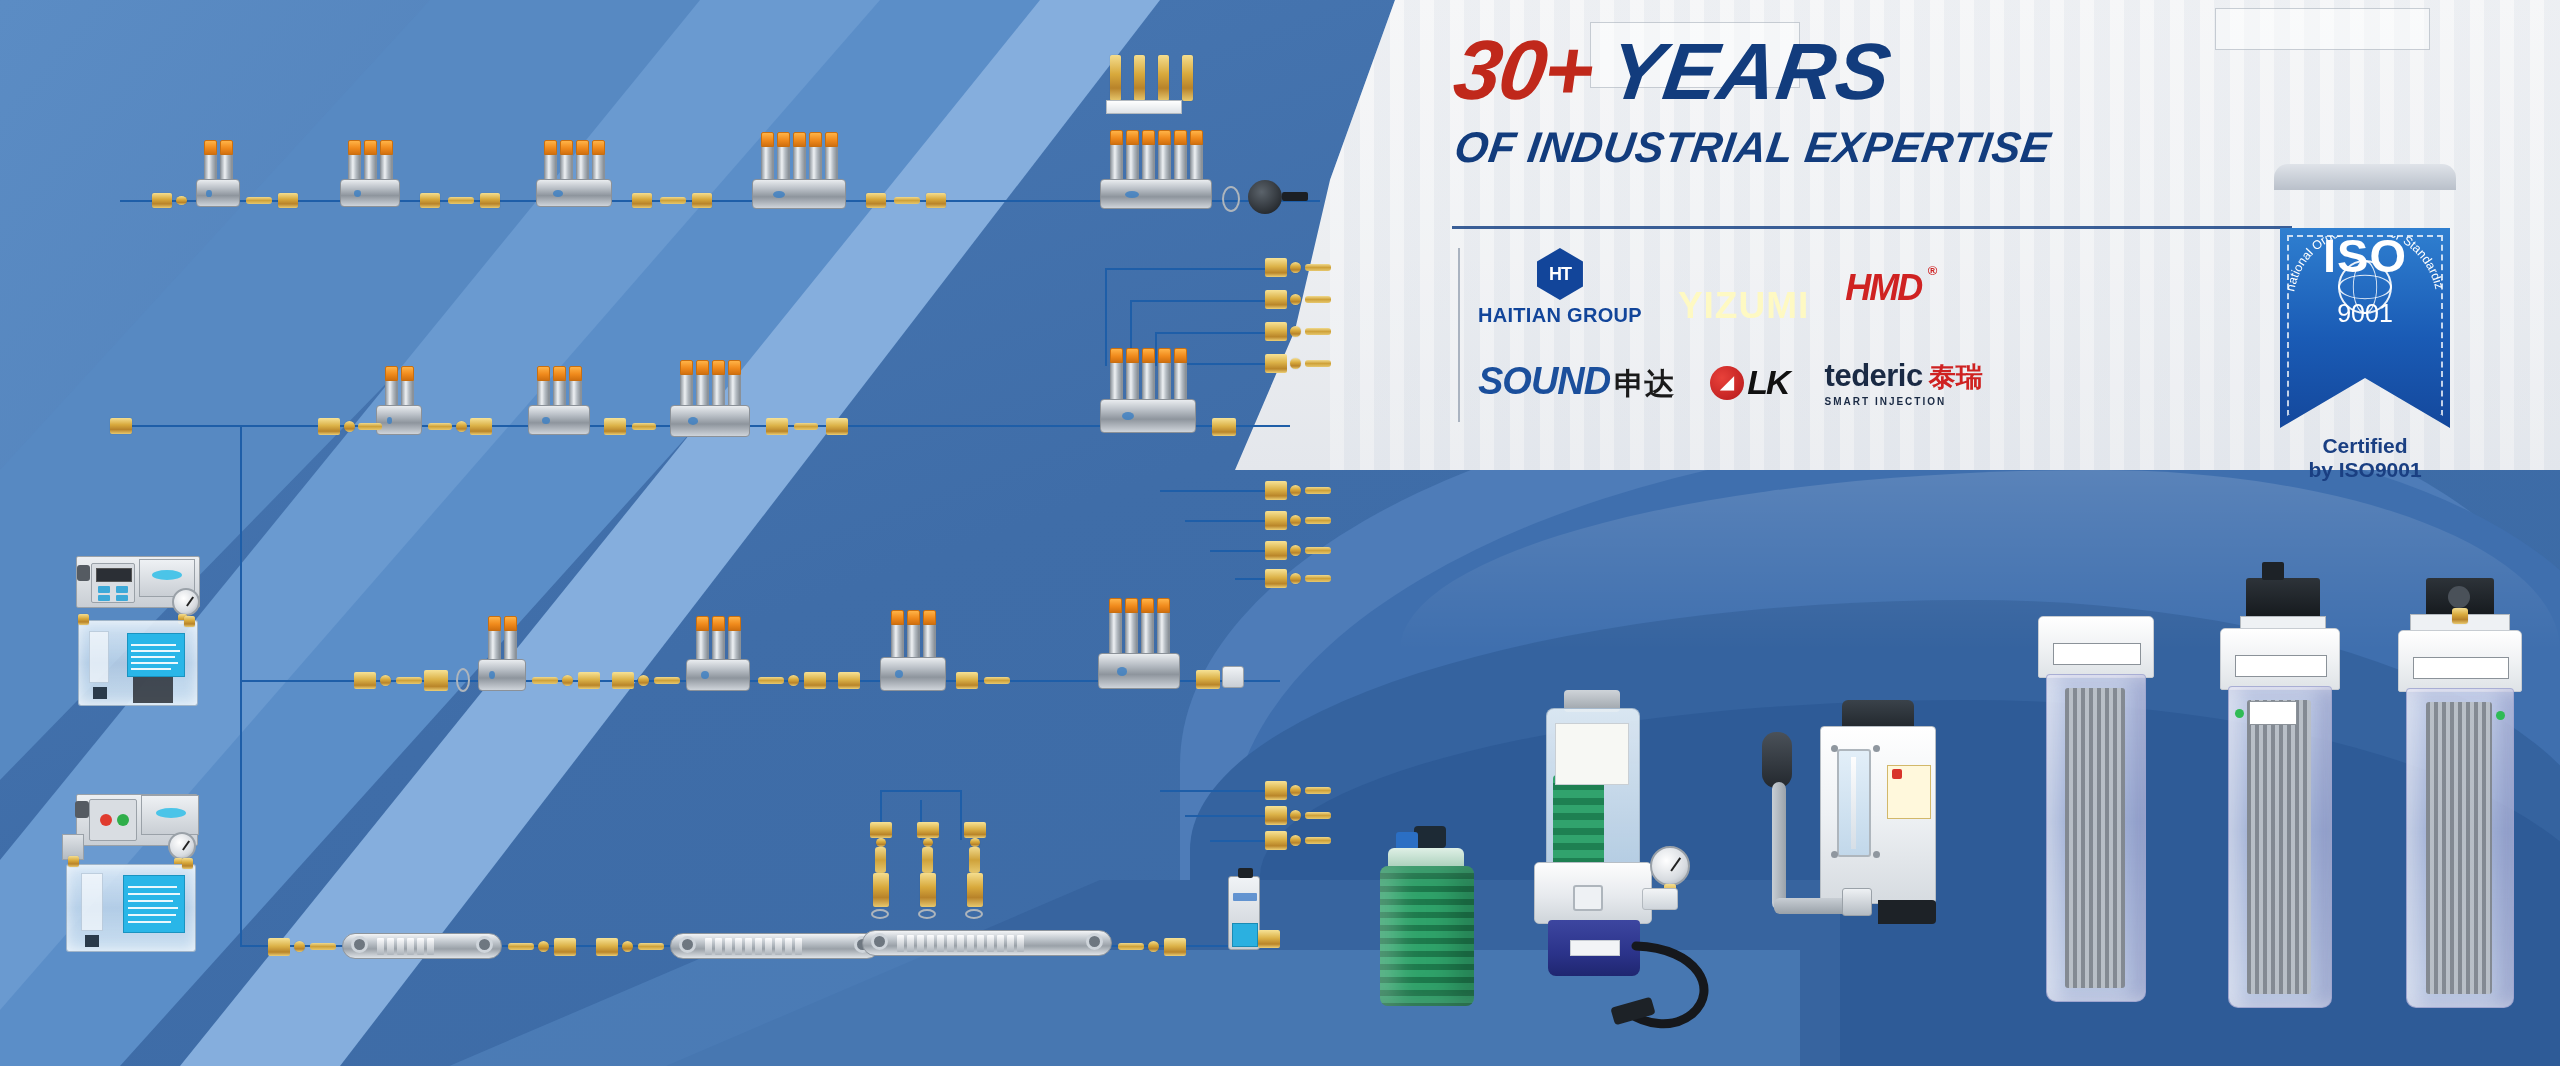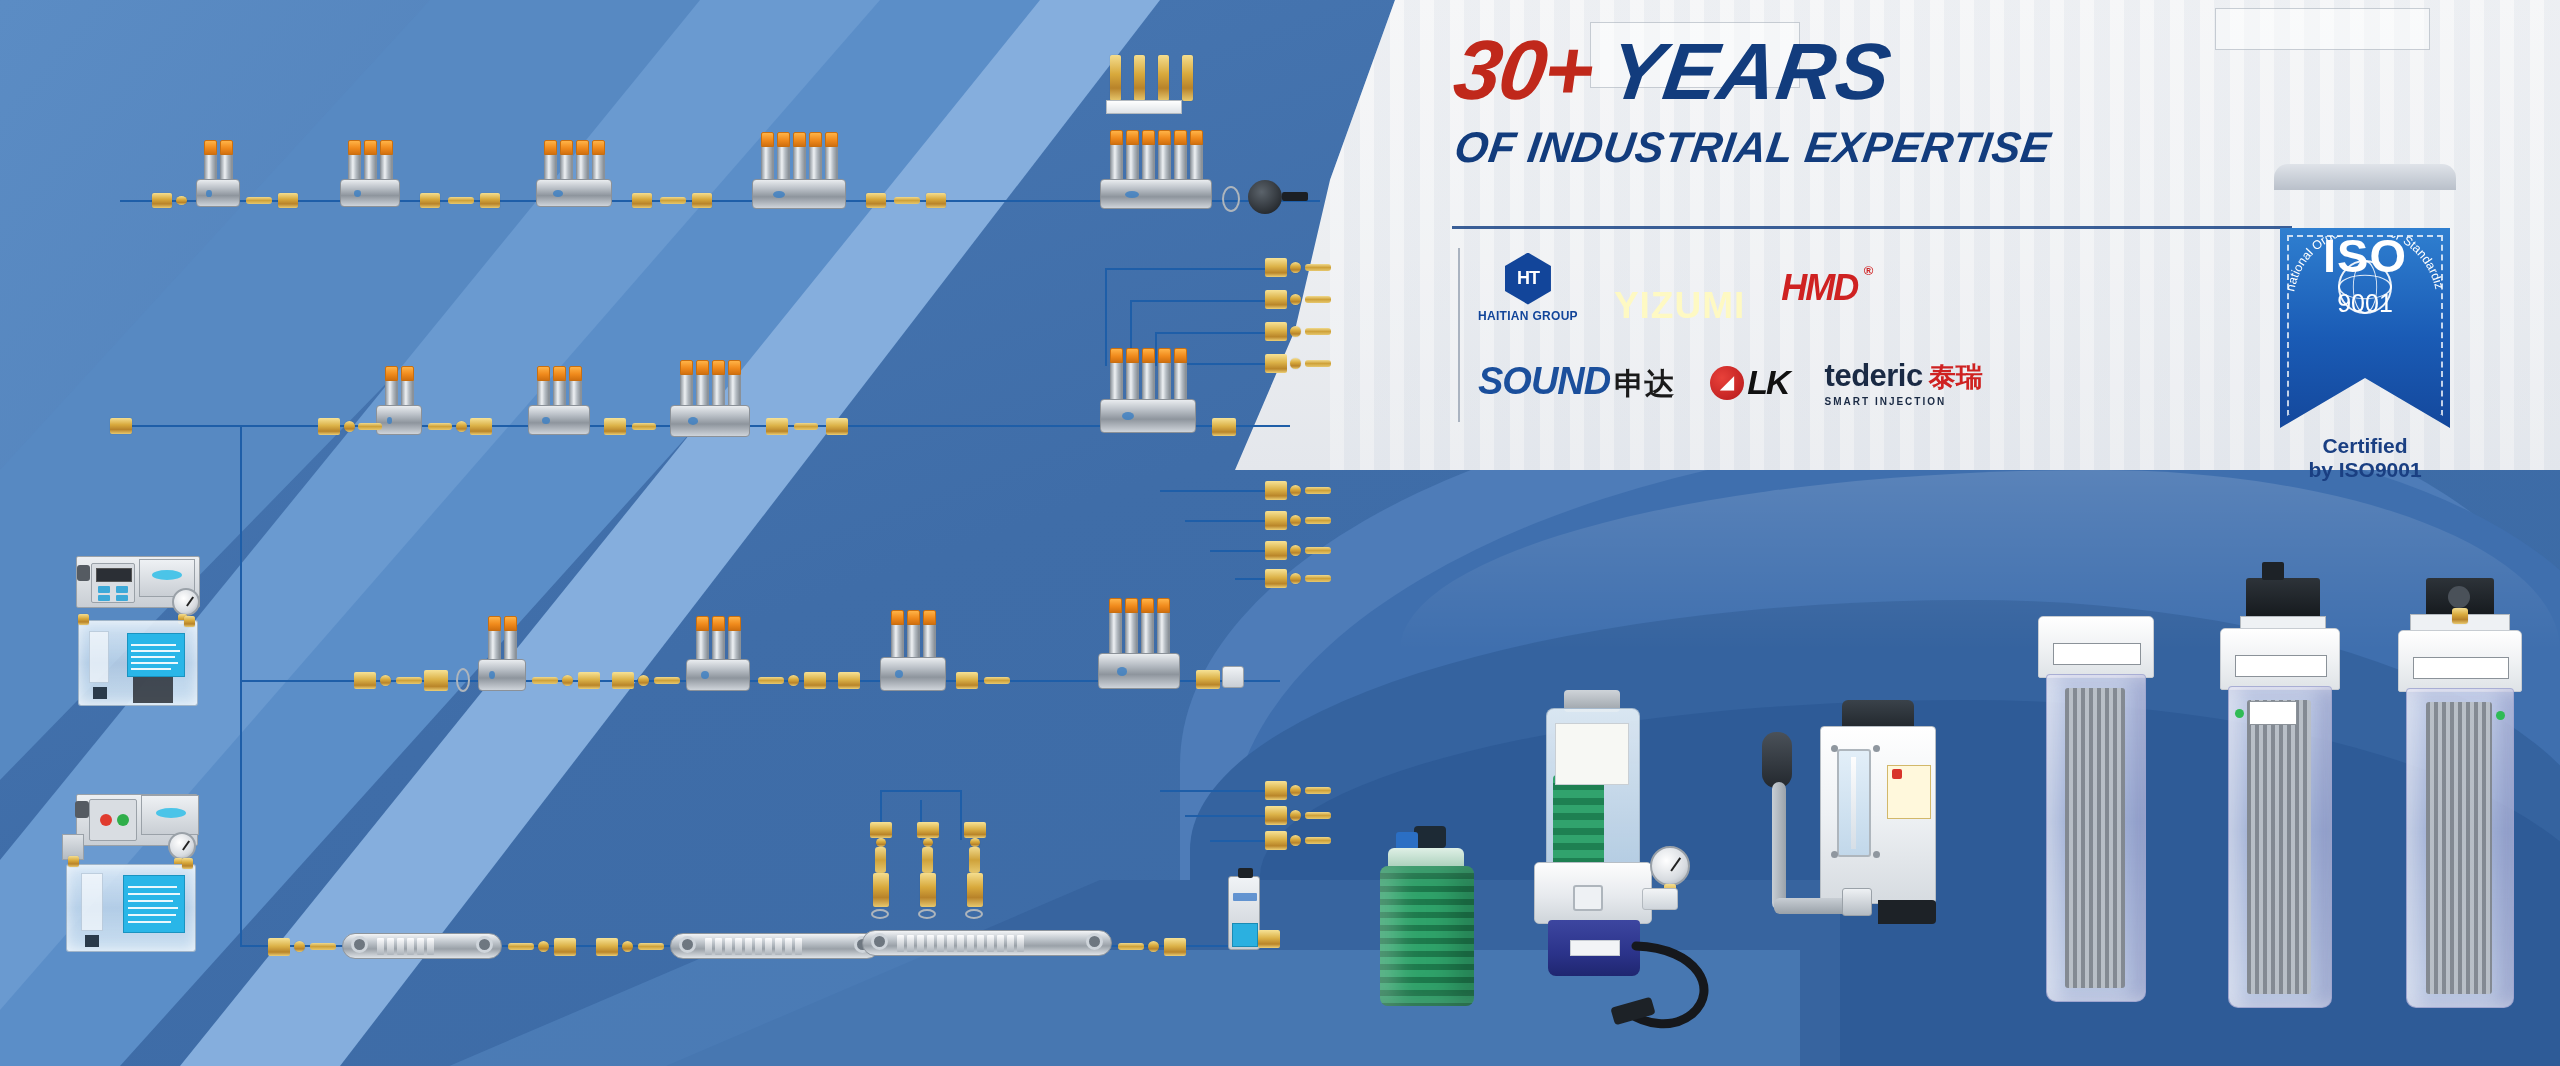--- a/index.html
+++ b/index.html
@@ -77,21 +77,21 @@
   .partner-label { color:#123c7d; font-size:21px; font-weight:bold; line-height:1.08; text-align:center; margin-top:4px; }
   .vsep { width:2px; background:#aab3c0; margin:8px 18px 8px 6px; }
   .logogrid { flex:1; display:flex; flex-direction:column; justify-content:space-around; }
   .logorow { display:flex; align-items:center; gap:36px; height:88px; }
 
   .ht-wrap { display:flex; flex-direction:column; align-items:center; }
   .ht-badge { width:46px; height:52px; background:#12459a; position:relative;
         clip-path: polygon(50% 0, 100% 26%, 100% 74%, 50% 100%, 0 74%, 0 26%);
         display:flex; align-items:center; justify-content:center; }
   .ht-badge span { color:#fff; font-size:18px; font-weight:bold; letter-spacing:-1px; }
-  .ht-text { color:#12459a; font-size:12px; font-weight:bold; margin-top:4px; letter-spacing:.3px; }
+  .ht-text { color:#12459a; font-size:20px; font-weight:bold; margin-top:4px; letter-spacing:.3px; }
   .yizumi { color:#fef9c3; font-size:37px; font-weight:bold; letter-spacing:1px;margin-top:36px; }
   .hmd { color:#cf2222; font-size:36px; font-weight:bold; font-style:italic; letter-spacing:-2px; position:relative; }
   .hmd sup { font-size:13px; font-style:normal; position:absolute; top:-4px; right:-14px; }
   .sound { color:#1b4f9c; font-size:38px; font-weight:bold; font-style:italic; letter-spacing:-1px; }
   .sound-cn { color:#1a1a1a; font-size:30px; font-weight:bold; margin-left:4px; }
   .lk-wrap { display:flex; align-items:center; gap:3px; }
   .lk-circle { width:34px; height:34px; border-radius:50%;
         background: radial-gradient(circle at 35% 35%, #e8413a, #b5171a); display:flex; align-items:center; justify-content:center; }
   .lk-circle i { color:#fff; font-style:normal; font-size:17px; font-weight:bold; }
   .lk-text { color:#111; font-size:34px; font-weight:bold; font-style:italic; letter-spacing:-2px; }
@@ -105,21 +105,21 @@
   .iso { position:absolute; left:2280px; top:178px; width:170px; height:248px; }
   .iso-ribbon { width:170px; height:200px; background:linear-gradient(180deg,#2f7fd0 0%, #1a5bb5 55%, #14489c 100%);
         clip-path: polygon(0 0, 170px 0, 170px 200px, 85px 150px, 0 200px);
         position:relative; box-shadow:0 2px 6px rgba(0,0,0,.25); }
   .iso-ribbon:before { content:""; position:absolute; inset:7px 7px 12px 7px;
         border:2px dashed rgba(255,255,255,.75);
         clip-path: polygon(0 0, 100% 0, 100% 100%, 50% 72%, 0 100%); }
   .iso-top { position:absolute; left:-6px; top:-14px; width:182px; height:26px;
         background:linear-gradient(180deg,#dfe3e9,#b9c0ca); border-radius:14px 14px 0 0; }
   .iso-txt { color:#fff; font-size:47px; font-weight:bold; text-align:center; margin-top:50px; letter-spacing:1px; }
-  .iso-num { color:#fff; font-size:25px; text-align:center; margin-top:6px; }
+  .iso-num { color:#fff; font-size:25px; text-align:center; margin-top:16px; }
   .iso-arc { position:absolute; left:0; top:8px; width:170px; height:60px; }
   .iso-arc text { fill:#fff; font-size:12.5px; font-family:"Liberation Sans",sans-serif; }
   .iso-globe { position:absolute; left:58px; top:32px; width:54px; height:54px;
         border:2px solid rgba(255,255,255,.9); border-radius:50%; }
   .iso-globe:before, .iso-globe:after { content:""; position:absolute; inset:-2px;
         border:2px solid rgba(255,255,255,.85); border-radius:50%; }
   .iso-globe:before { transform: scaleX(.45); }
   .iso-globe:after { transform: scaleY(.45); }
   .iso-cert { text-align:center; color:#1a3f82; font-size:21px; font-weight:bold; line-height:1.15; margin-top:6px; }
 

